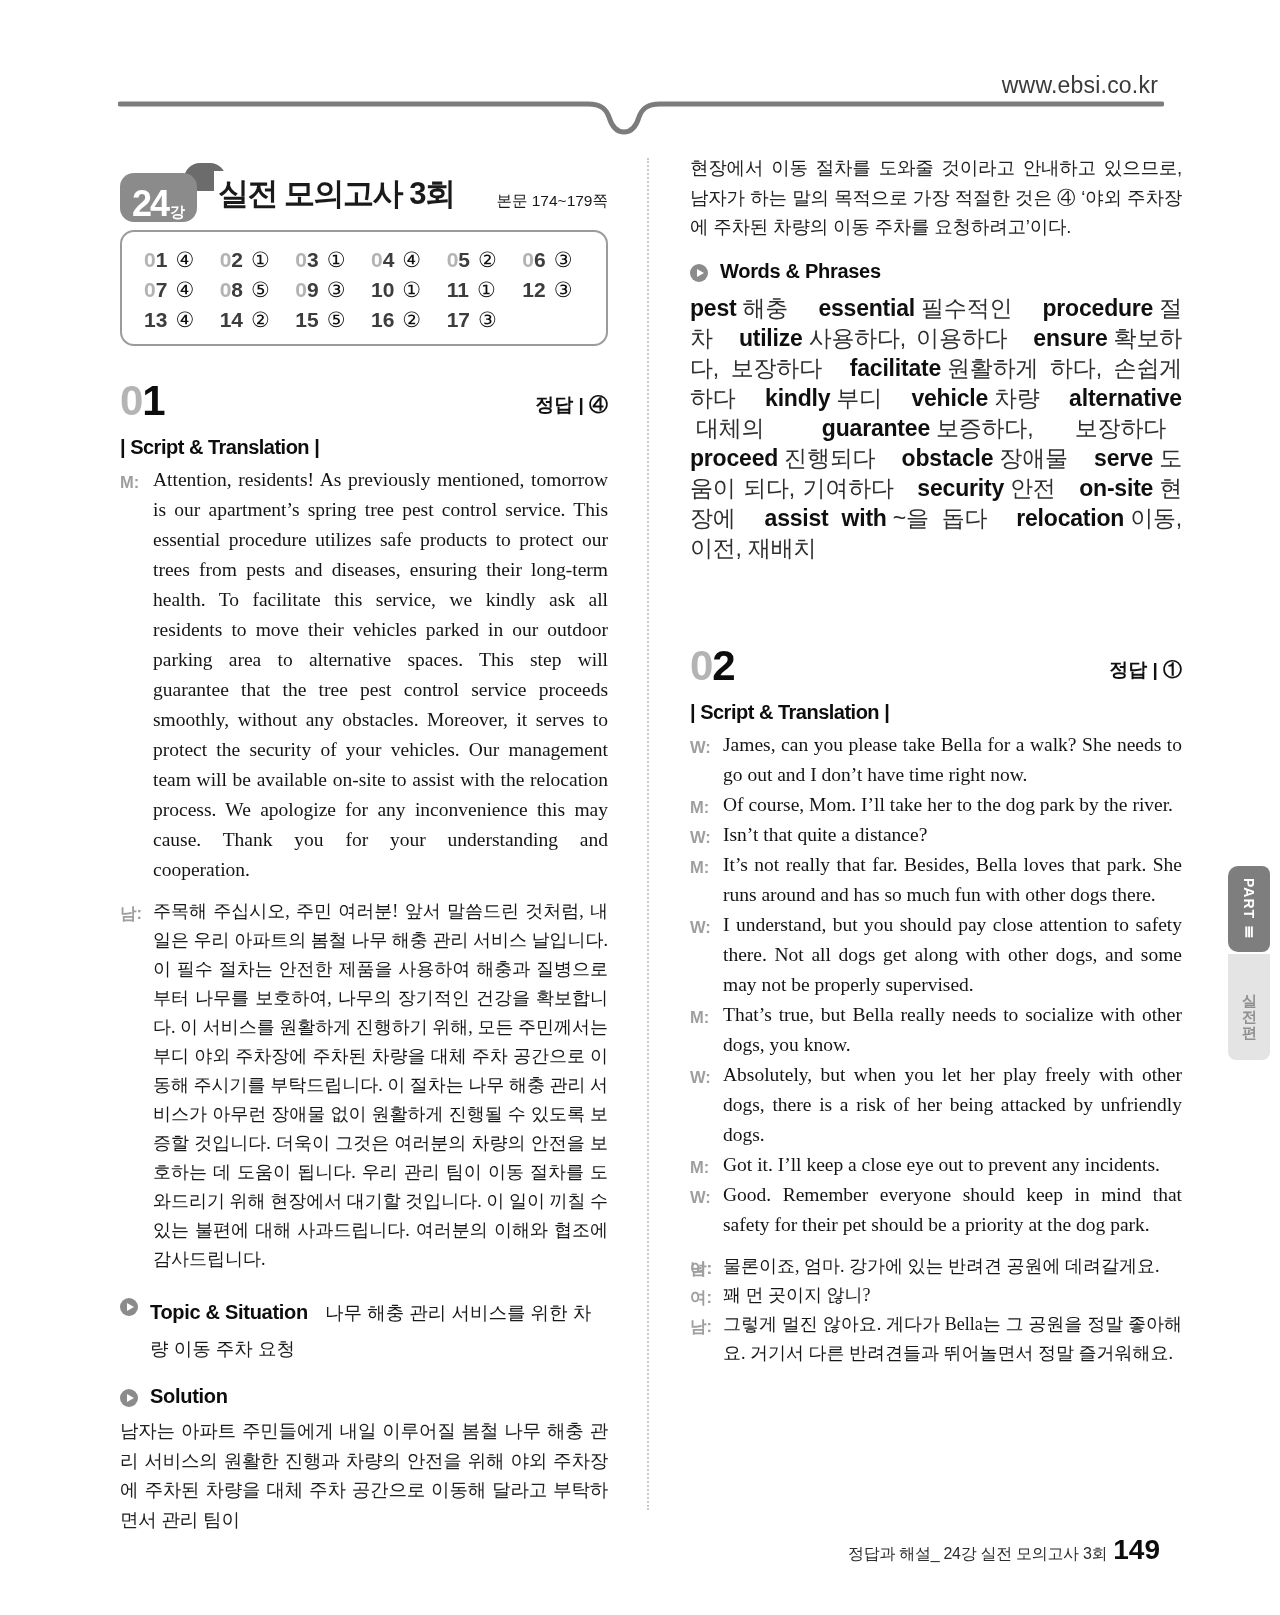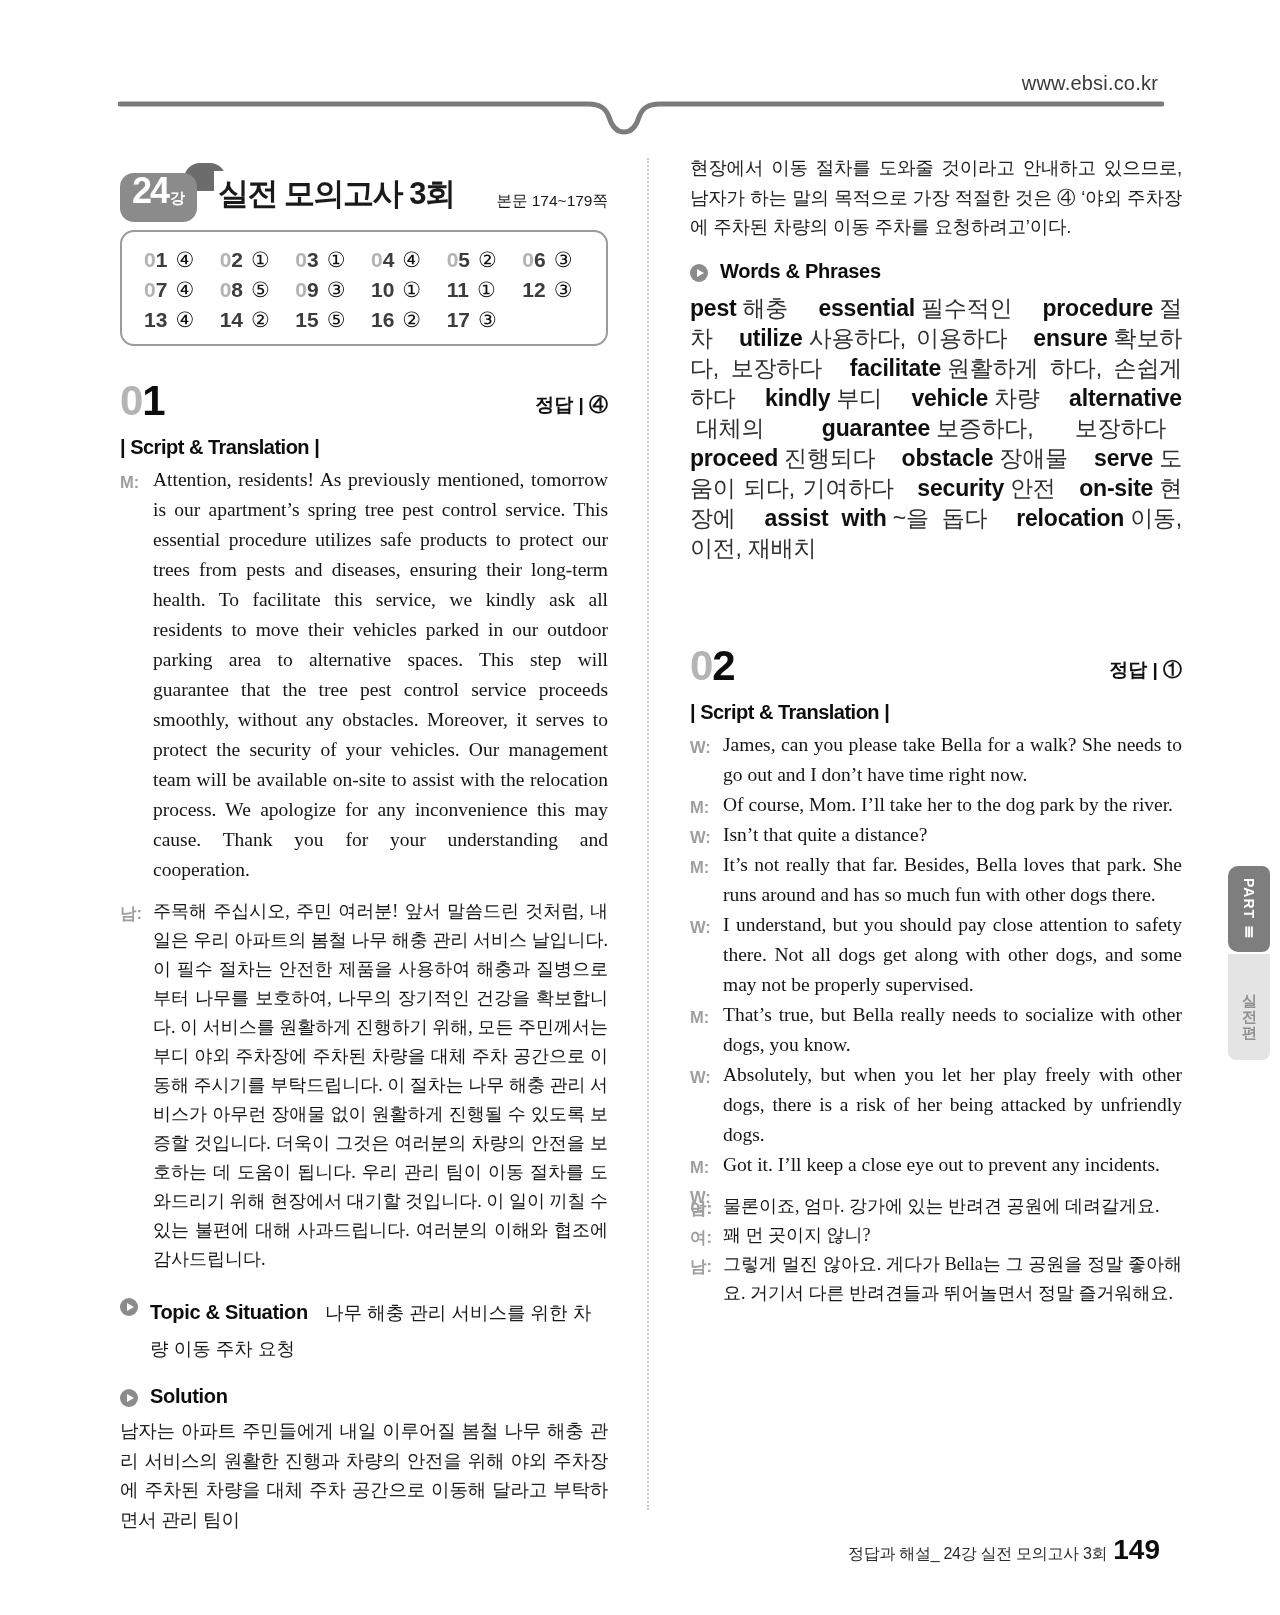--- a/index.html
+++ b/index.html
@@ -1,31 +1,31 @@
 <!DOCTYPE html>
 <html><head>
 <meta charset="utf-8">
 <style>
   html,body{margin:0;padding:0;background:#ffffff;}
   .page{position:relative;width:1280px;height:1615px;background:#fff;overflow:hidden;
         font-family:"Liberation Sans",sans-serif;color:#1a1a1a;}
 
-  .site-url{position:absolute;top:72px;right:122px;font-size:20px;color:#3a3a3a;letter-spacing:.2px;text-align:center;}
+  .site-url{position:absolute;top:72px;right:122px;font-size:23px;color:#3a3a3a;letter-spacing:.2px;text-align:center;}
   .top-rule{position:absolute;left:118px;top:100px;}
   .col-divider{position:absolute;left:647px;top:158px;height:1352px;width:0;border-left:2px dotted #c9c9c9;}
 
   .col{position:absolute;}
   .col-left{left:120px;top:160px;width:488px;}
   .col-right{left:690px;top:153px;width:492px;}
 
   
   .header-row{position:relative;height:66px;}
   .curl{position:absolute;left:64px;top:3px;width:42px;height:28px;background:#6c6c6c;border-radius:16px 16px 0 0;z-index:1;}
   .badge{position:absolute;left:0;top:13px;width:77px;height:49px;background:#8b8b8b;border-radius:14px;
-         display:flex;align-items:flex-start;justify-content:center;color:#fff;z-index:3;}
+         display:flex;align-items:flex-end;justify-content:center;color:#fff;z-index:3;}
   .badge-num{font-size:36px;font-weight:800;letter-spacing:-2px;line-height:1;}
   .badge-suffix{font-size:15px;font-weight:700;margin:16px 0 0 2px;}
   .title{position:absolute;left:94px;top:11px;margin:0;font-size:31px;font-weight:800;letter-spacing:-1.5px;
          background:#fff;z-index:2;padding:2px 8px 2px 4px;}
   .pageref{position:absolute;right:0;top:31px;font-size:15.5px;color:#191919;}
 
   
   .answer-box{margin-top:4px;border:2px solid #9b9b9b;border-radius:14px;padding:16px 8px 12px 22px;
               display:grid;grid-template-columns:repeat(6,1fr);row-gap:6px;}
   .ans-cell{font-size:21px;display:flex;align-items:center;white-space:nowrap;}
@@ -227,21 +227,21 @@
 
     <div id="q2-en" class="dialogue en">
         <div class="line"><span class="spk">W:</span><span class="txt">James, can you please take Bella for a walk? She needs to go out and I don’t have time right now.</span></div>
         <div class="line"><span class="spk">M:</span><span class="txt">Of course, Mom. I’ll take her to the dog park by the river.</span></div>
         <div class="line"><span class="spk">W:</span><span class="txt">Isn’t that quite a distance?</span></div>
         <div class="line"><span class="spk">M:</span><span class="txt">It’s not really that far. Besides, Bella loves that park. She runs around and has so much fun with other dogs there.</span></div>
         <div class="line"><span class="spk">W:</span><span class="txt">I understand, but you should pay close attention to safety there. Not all dogs get along with other dogs, and some may not be properly supervised.</span></div>
         <div class="line"><span class="spk">M:</span><span class="txt">That’s true, but Bella really needs to socialize with other dogs, you know.</span></div>
         <div class="line"><span class="spk">W:</span><span class="txt">Absolutely, but when you let her play freely with other dogs, there is a risk of her being attacked by unfriendly dogs.</span></div>
         <div class="line"><span class="spk">M:</span><span class="txt">Got it. I’ll keep a close eye out to prevent any incidents.</span></div>
-        <div class="line"><span class="spk">W:</span></div>
+        <div class="line"><span class="spk">W:</span><span class="txt">Good. Remember everyone should keep in mind that safety for their pet should be a priority at the dog park.</span></div>
       </div>
     <div id="q2-ko" class="dialogue ko">
         <div class="line"><span class="spk">여:</span></div>
         <div class="line"><span class="spk">남:</span><span class="txt">물론이죠, 엄마. 강가에 있는 반려견 공원에 데려갈게요.</span></div>
         <div class="line"><span class="spk">여:</span><span class="txt">꽤 먼 곳이지 않니?</span></div>
         <div class="line"><span class="spk">남:</span><span class="txt">그렇게 멀진 않아요. 게다가 Bella는 그 공원을 정말 좋아해요. 거기서 다른 반려견들과 뛰어놀면서 정말 즐거워해요.</span></div>
       </div>
   </div>
 
   <div class="tab tab-dark">

